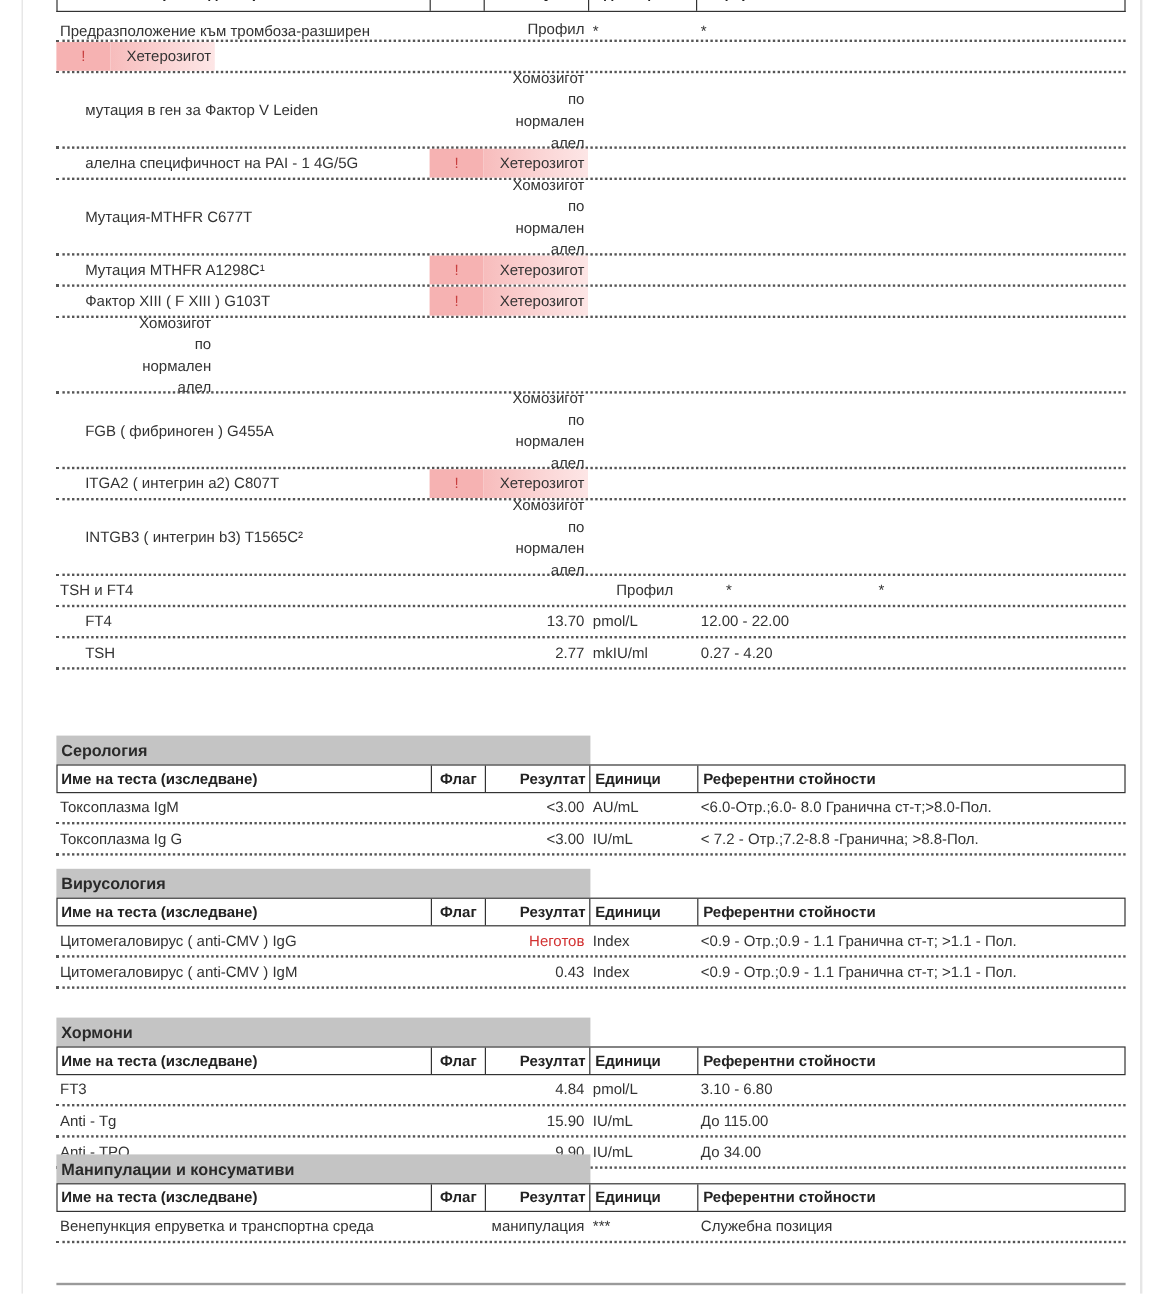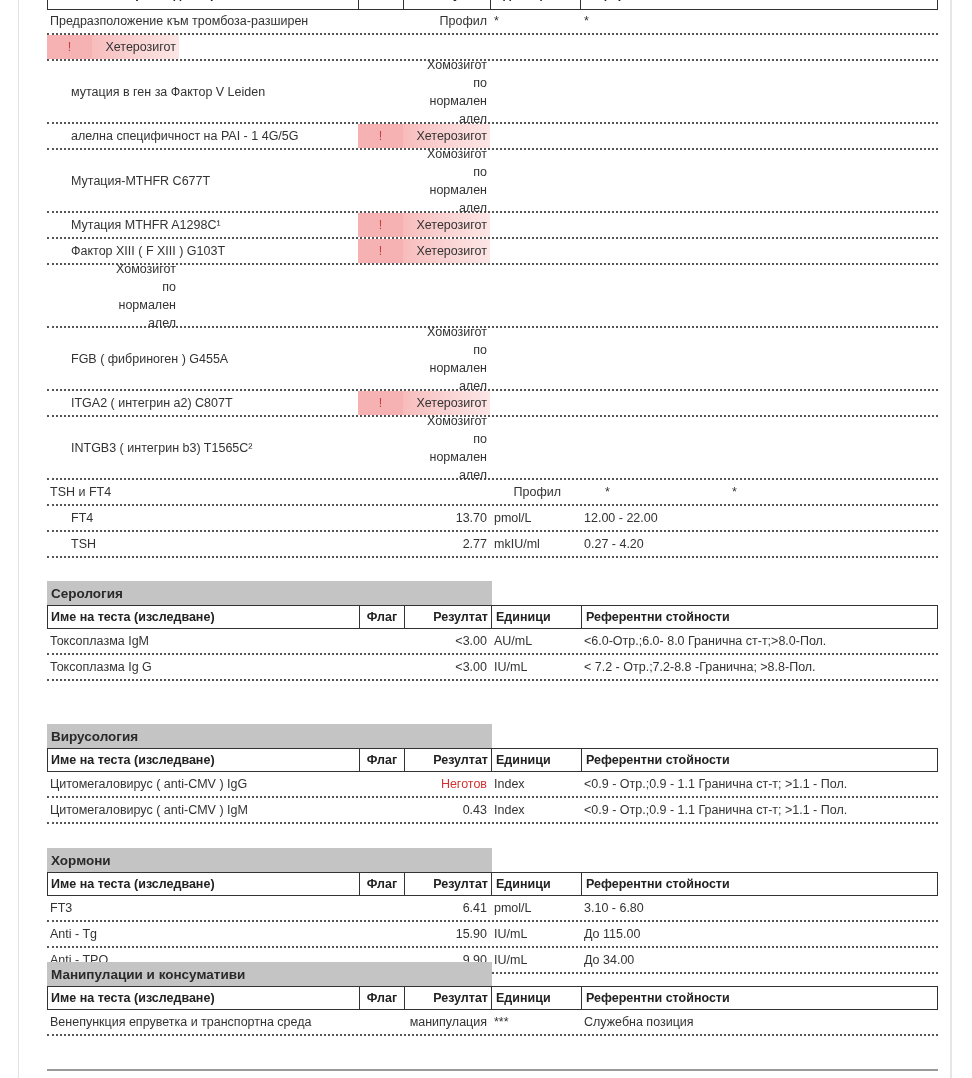--- a/index.html
+++ b/index.html
@@ -71,21 +71,21 @@
 
   <div class="hdr-top">
     <div class="col-name" style="border-right:1.5px solid #333;">Име на теста (изследване)</div>
     <div class="col-flag" style="border-right:1.5px solid #333;">Флаг</div>
     <div class="col-res" style="border-right:1.5px solid #333;">Резултат</div>
     <div class="col-unit" style="border-right:1.5px solid #333;">Единици</div>
     <div class="col-ref">Референтни стойности</div>
   </div>
 
   <div style="position:absolute; left:0; top:9px; width:891px;">
-    <div class="row single" style="height:26px;">
+    <div class="row single" style="height:26px;align-items:flex-end;">
       <div class="col-name">Предразположение към тромбоза-разширен</div>
       <div class="col-flag"></div>
       <div class="col-res">Профил</div>
       <div class="col-unit">*</div>
       <div class="col-ref">*</div>
     </div>
     <div id="thrombosis-rows">
         <div class="row single sub flagged">
           <div class="col-flag">!</div>
           <div class="col-res">Хетерозигот</div>
@@ -175,21 +175,21 @@
           <div class="col-name">TSH</div>
           <div class="col-flag"></div>
           <div class="col-res">2.77</div>
           <div class="col-unit">mkIU/ml</div>
           <div class="col-ref">0.27 - 4.20</div>
         </div>
       </div>
   </div>
 
   <div id="sections">
-      <div class="section" style="top: 581px;">
+      <div class="section" style="top: 613px;">
         <div class="section-title">Серология</div>
         <div class="hdr">
           <div class="col-name">Име на теста (изследване)</div>
           <div class="col-flag">Флаг</div>
           <div class="col-res">Резултат</div>
           <div class="col-unit">Единици</div>
           <div class="col-ref">Референтни стойности</div>
         </div>
         <div class="row single">
           <div class="col-name">Токсоплазма IgM</div>
@@ -235,21 +235,21 @@
         <div class="hdr">
           <div class="col-name">Име на теста (изследване)</div>
           <div class="col-flag">Флаг</div>
           <div class="col-res">Резултат</div>
           <div class="col-unit">Единици</div>
           <div class="col-ref">Референтни стойности</div>
         </div>
         <div class="row single">
           <div class="col-name">FT3</div>
           <div class="col-flag"></div>
-          <div class="col-res">6.41</div>
+          <div class="col-res">4.84</div>
           <div class="col-unit">pmol/L</div>
           <div class="col-ref">3.10 - 6.80</div>
         </div>
         <div class="row single">
           <div class="col-name">Anti - Tg</div>
           <div class="col-flag"></div>
           <div class="col-res">15.90</div>
           <div class="col-unit">IU/mL</div>
           <div class="col-ref">До 115.00</div>
         </div>

